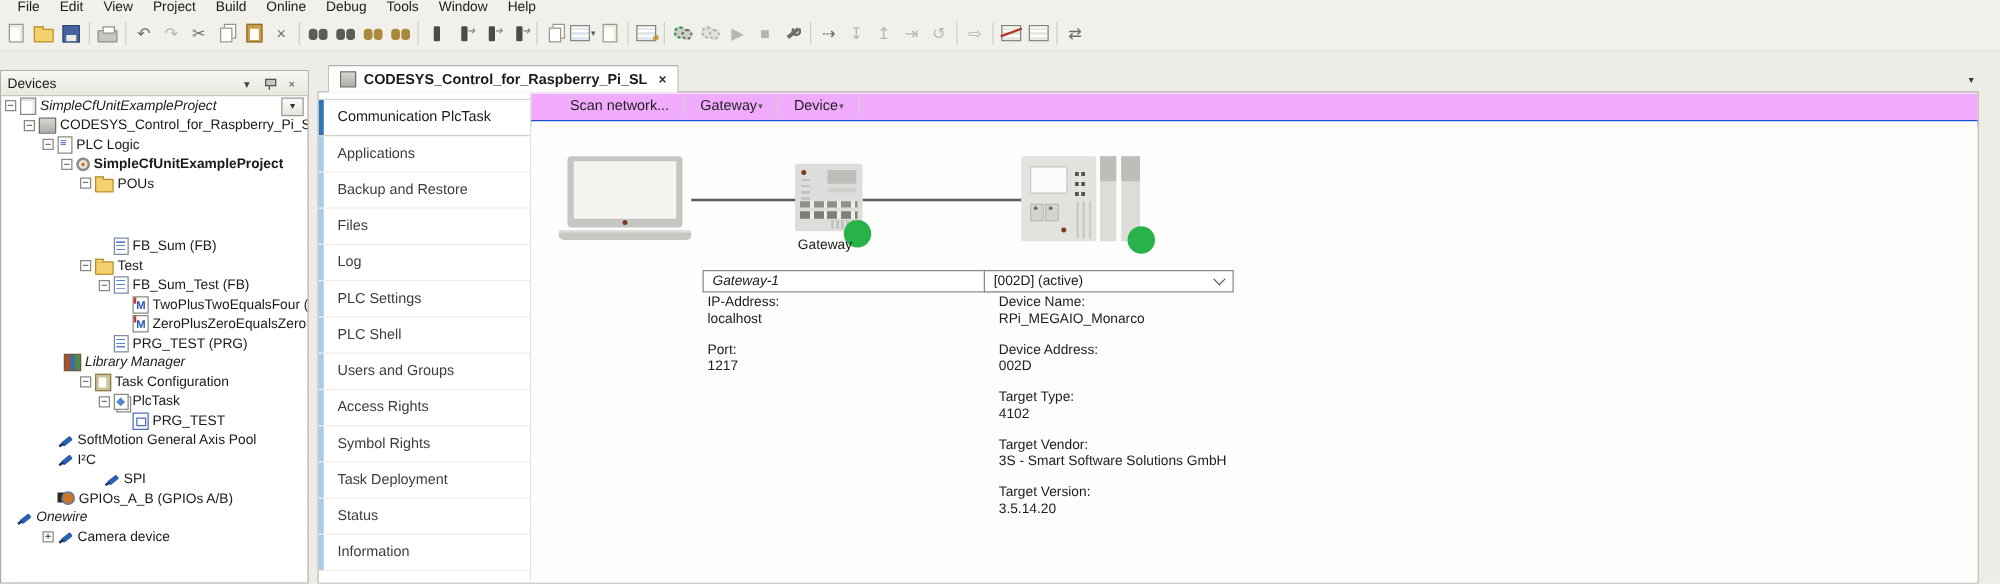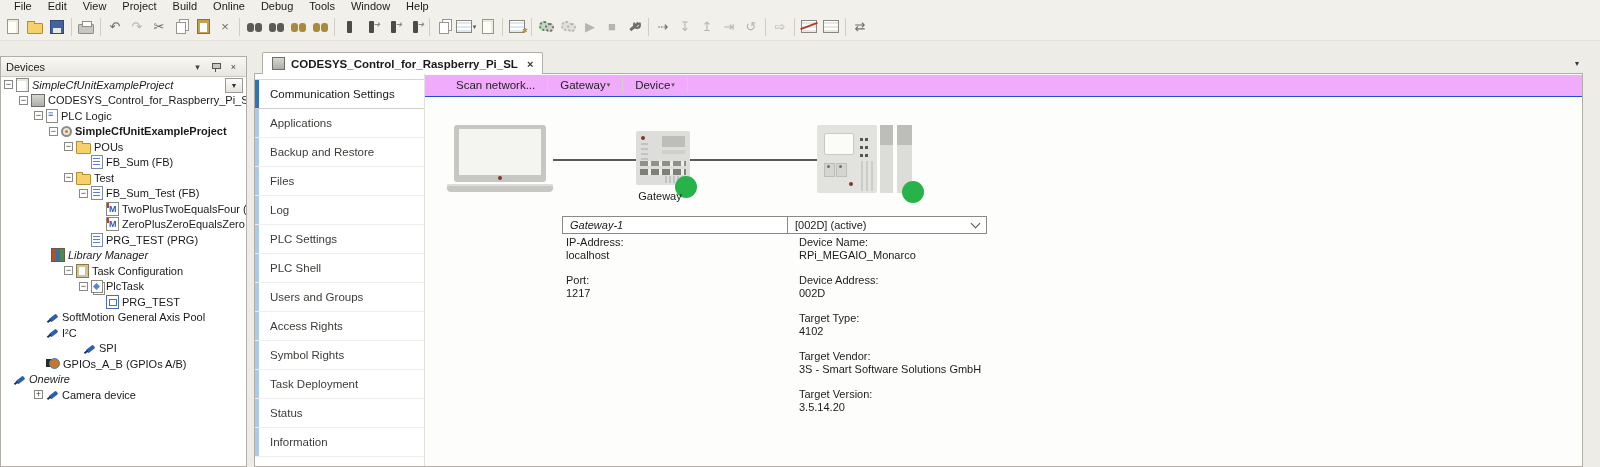--- a/index.html
+++ b/index.html
@@ -283,21 +283,21 @@
         <div class="trow" style="padding-left: 48px;">
           <span class="exp">−</span>
           <span class="ti ti-app"></span>
           <span class="tlabel bold">SimpleCfUnitExampleProject</span>
         </div>
         <div class="trow" style="padding-left: 63px;">
           <span class="exp">−</span>
           <span class="ti ti-folder"></span>
           <span class="tlabel">POUs</span>
         </div>
-        <div class="trow" style="padding-left: 78px;">
+        <div class="trow" style="padding-left: 78px; margin-top: 35px;">
           <span class="expspace"></span>
           <span class="ti ti-doc"></span>
           <span class="tlabel">FB_Sum (FB)</span>
         </div>
         <div class="trow" style="padding-left: 63px;">
           <span class="exp">−</span>
           <span class="ti ti-folder"></span>
           <span class="tlabel">Test</span>
         </div>
         <div class="trow" style="padding-left: 78px;">
@@ -377,21 +377,21 @@
     <div class="tabstrip">
       <div class="tab">
         <span class="tabicon"></span>
         <span>CODESYS_Control_for_Raspberry_Pi_SL</span>
         <span class="tabclose">×</span>
       </div>
       <span class="taboverflow">▾</span>
     </div>
     <div class="tabpage">
       <div class="navcol" id="nav">
-          <div class="navitem selected">Communication Settings</div>
+          <div class="navitem selected">Communication PlcTask</div>
           <div class="navitem">Applications</div>
           <div class="navitem">Backup and Restore</div>
           <div class="navitem">Files</div>
           <div class="navitem">Log</div>
           <div class="navitem">PLC Settings</div>
           <div class="navitem">PLC Shell</div>
           <div class="navitem">Users and Groups</div>
           <div class="navitem">Access Rights</div>
           <div class="navitem">Symbol Rights</div>
           <div class="navitem">Task Deployment</div>

